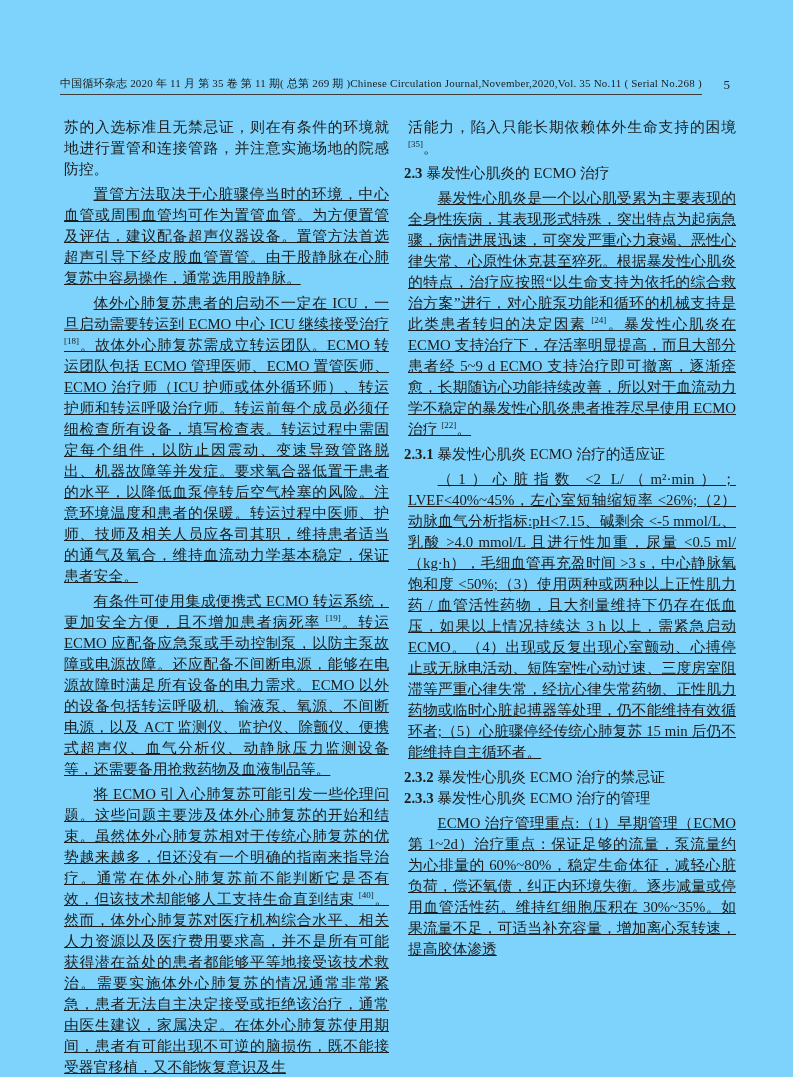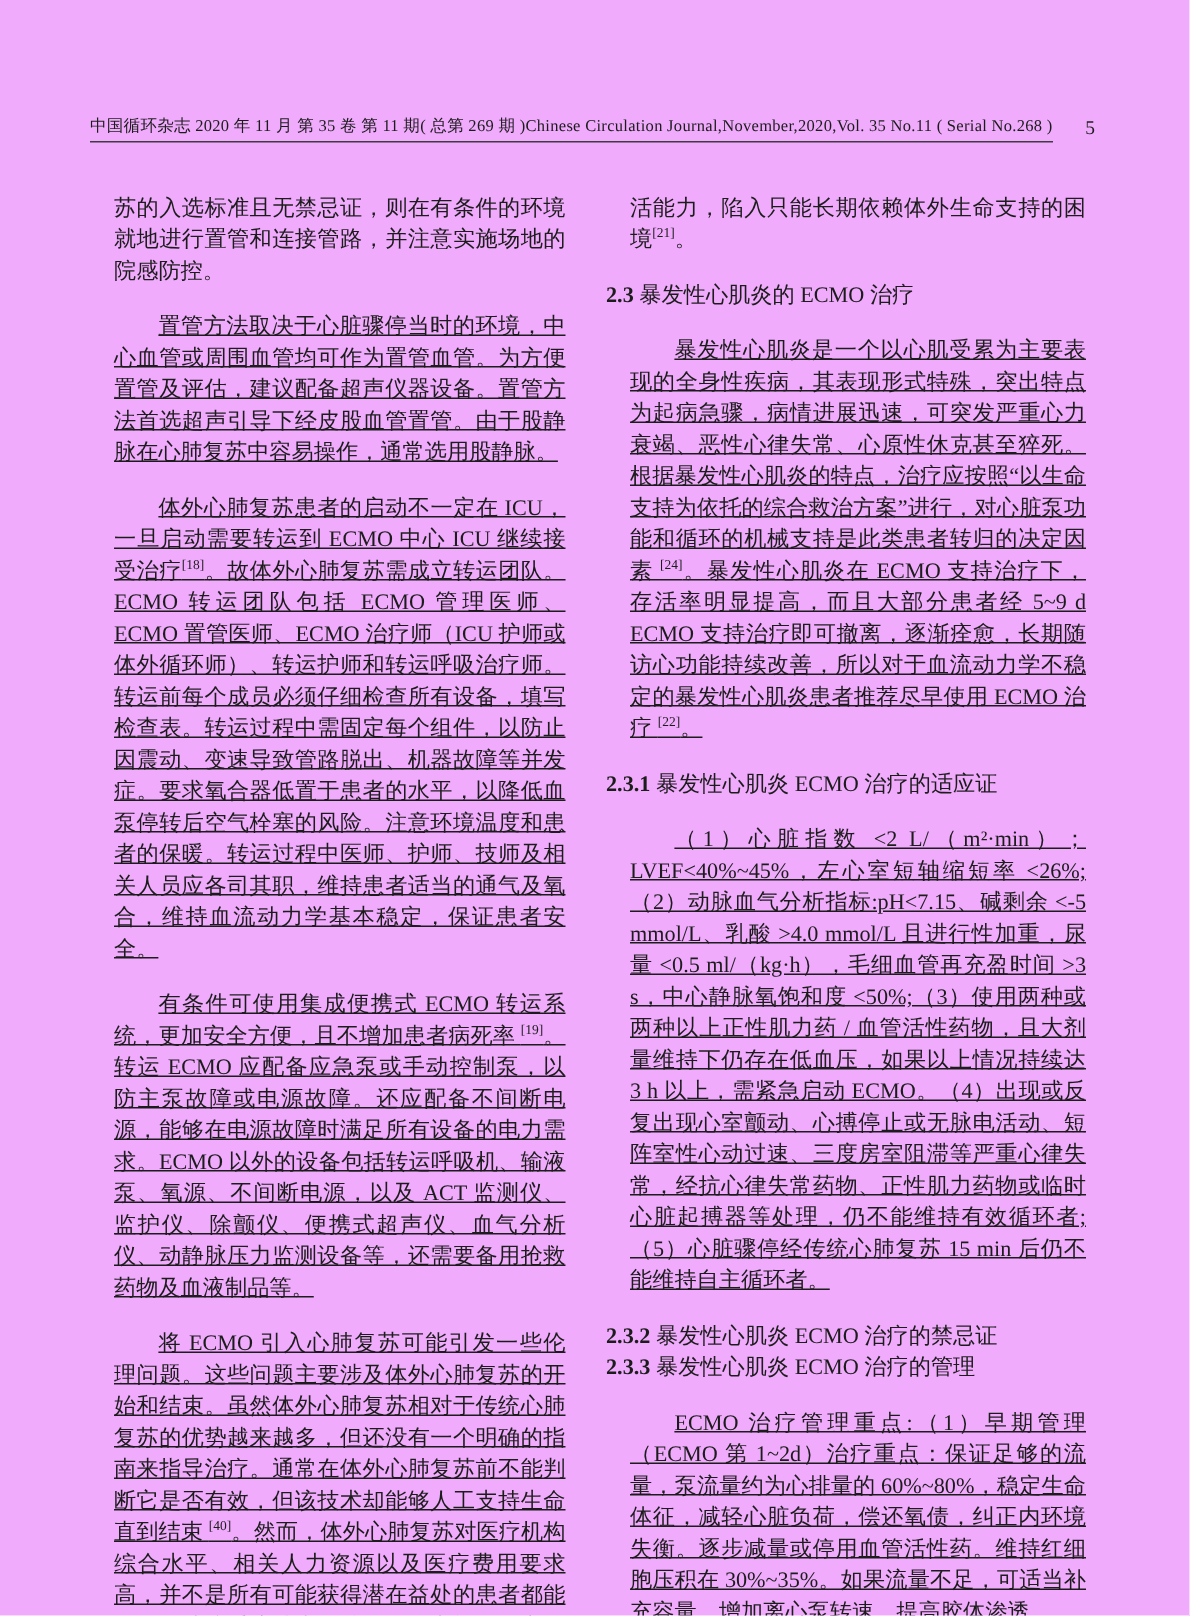--- a/index.html
+++ b/index.html
@@ -13,21 +13,21 @@
     font-family: "Liberation Serif", "DejaVu Serif", serif;
     color: #1c1c1c;
     overflow: hidden;
   }
   .page {
     position: relative;
     width: 793px;
     height: 1077px;
     box-sizing: border-box;
     padding: 76px 53px 0 60px;
-    background: #f0abfc;
+    background: #7dd3fc;
   }
   .header {
     display: flex;
     align-items: flex-end;
     justify-content: space-between;
   }
   .journal-line {
     font-size: 11px;
     letter-spacing: 0.2px;
     border-bottom: 1.5px solid #3d3d3d;
@@ -48,21 +48,21 @@
     width: 333px;
     font-size: 14.8px;
     line-height: 21px;
     text-align: justify;
     text-justify: inter-ideograph;
   }
   .col-right {
     width: 336px;
   }
   p.para {
-    margin: 16px;
+    margin: 4px;
     padding: 0;
   }
   p.indent {
     text-indent: 2em;
     text-decoration: underline;
   }
   .sec-heading {
     font-weight: normal;
   }
   .sec-num {
@@ -84,21 +84,21 @@
   </div>
   <div class="columns">
     <div class="col col-left">
         <p class="para">苏的入选标准且无禁忌证，则在有条件的环境就地进行置管和连接管路，并注意实施场地的院感防控。</p>
         <p class="para indent">置管方法取决于心脏骤停当时的环境，中心血管或周围血管均可作为置管血管。为方便置管及评估，建议配备超声仪器设备。置管方法首选超声引导下经皮股血管置管。由于股静脉在心肺复苏中容易操作，通常选用股静脉。</p>
         <p class="para indent">体外心肺复苏患者的启动不一定在 ICU，一旦启动需要转运到 ECMO 中心 ICU 继续接受治疗<sup class="ref">[18]</sup>。故体外心肺复苏需成立转运团队。ECMO 转运团队包括 ECMO 管理医师、ECMO 置管医师、ECMO 治疗师（ICU 护师或体外循环师）、转运护师和转运呼吸治疗师。转运前每个成员必须仔细检查所有设备，填写检查表。转运过程中需固定每个组件，以防止因震动、变速导致管路脱出、机器故障等并发症。要求氧合器低置于患者的水平，以降低血泵停转后空气栓塞的风险。注意环境温度和患者的保暖。转运过程中医师、护师、技师及相关人员应各司其职，维持患者适当的通气及氧合，维持血流动力学基本稳定，保证患者安全。</p>
         <p class="para indent">有条件可使用集成便携式 ECMO 转运系统，更加安全方便，且不增加患者病死率 <sup class="ref">[19]</sup>。转运 ECMO 应配备应急泵或手动控制泵，以防主泵故障或电源故障。还应配备不间断电源，能够在电源故障时满足所有设备的电力需求。ECMO 以外的设备包括转运呼吸机、输液泵、氧源、不间断电源，以及 ACT 监测仪、监护仪、除颤仪、便携式超声仪、血气分析仪、动静脉压力监测设备等，还需要备用抢救药物及血液制品等。</p>
         <p class="para indent">将 ECMO 引入心肺复苏可能引发一些伦理问题。这些问题主要涉及体外心肺复苏的开始和结束。虽然体外心肺复苏相对于传统心肺复苏的优势越来越多，但还没有一个明确的指南来指导治疗。通常在体外心肺复苏前不能判断它是否有效，但该技术却能够人工支持生命直到结束 <sup class="ref">[40]</sup>。然而，体外心肺复苏对医疗机构综合水平、相关人力资源以及医疗费用要求高，并不是所有可能获得潜在益处的患者都能够平等地接受该技术救治。需要实施体外心肺复苏的情况通常非常紧急，患者无法自主决定接受或拒绝该治疗，通常由医生建议，家属决定。在体外心肺复苏使用期间，患者有可能出现不可逆的脑损伤，既不能接受器官移植，又不能恢复意识及生</p>
       </div>
     <div class="col col-right">
-        <p class="para">活能力，陷入只能长期依赖体外生命支持的困境<sup class="ref">[21]</sup>。</p>
+        <p class="para">活能力，陷入只能长期依赖体外生命支持的困境<sup class="ref">[35]</sup>。</p>
         <div class="sec-heading"><span class="sec-num">2.3</span>&nbsp;暴发性心肌炎的 ECMO 治疗</div>
         <p class="para indent">暴发性心肌炎是一个以心肌受累为主要表现的全身性疾病，其表现形式特殊，突出特点为起病急骤，病情进展迅速，可突发严重心力衰竭、恶性心律失常、心原性休克甚至猝死。根据暴发性心肌炎的特点，治疗应按照“以生命支持为依托的综合救治方案”进行，对心脏泵功能和循环的机械支持是此类患者转归的决定因素 <sup class="ref">[24]</sup>。暴发性心肌炎在 ECMO 支持治疗下，存活率明显提高，而且大部分患者经 5~9 d ECMO 支持治疗即可撤离，逐渐痊愈，长期随访心功能持续改善，所以对于血流动力学不稳定的暴发性心肌炎患者推荐尽早使用 ECMO 治疗 <sup class="ref">[22]</sup>。</p>
         <div class="sec-heading"><span class="sec-num">2.3.1</span>&nbsp;暴发性心肌炎 ECMO 治疗的适应证</div>
         <p class="para indent">（1）心脏指数 &lt;2 L/（m²·min）；LVEF&lt;40%~45%，左心室短轴缩短率 &lt;26%;（2）动脉血气分析指标:pH&lt;7.15、碱剩余 &lt;-5 mmol/L、乳酸 &gt;4.0 mmol/L 且进行性加重，尿量 &lt;0.5 ml/（kg·h），毛细血管再充盈时间 &gt;3 s，中心静脉氧饱和度 &lt;50%;（3）使用两种或两种以上正性肌力药 / 血管活性药物，且大剂量维持下仍存在低血压，如果以上情况持续达 3 h 以上，需紧急启动 ECMO。（4）出现或反复出现心室颤动、心搏停止或无脉电活动、短阵室性心动过速、三度房室阻滞等严重心律失常，经抗心律失常药物、正性肌力药物或临时心脏起搏器等处理，仍不能维持有效循环者;（5）心脏骤停经传统心肺复苏 15 min 后仍不能维持自主循环者。</p>
         <div class="sec-heading"><span class="sec-num">2.3.2</span>&nbsp;暴发性心肌炎 ECMO 治疗的禁忌证</div>
         <div class="sec-heading"><span class="sec-num">2.3.3</span>&nbsp;暴发性心肌炎 ECMO 治疗的管理</div>
         <p class="para indent">ECMO 治疗管理重点:（1）早期管理（ECMO 第 1~2d）治疗重点：保证足够的流量，泵流量约为心排量的 60%~80%，稳定生命体征，减轻心脏负荷，偿还氧债，纠正内环境失衡。逐步减量或停用血管活性药。维持红细胞压积在 30%~35%。如果流量不足，可适当补充容量，增加离心泵转速，提高胶体渗透</p>
       </div>
   </div>
 </div>

